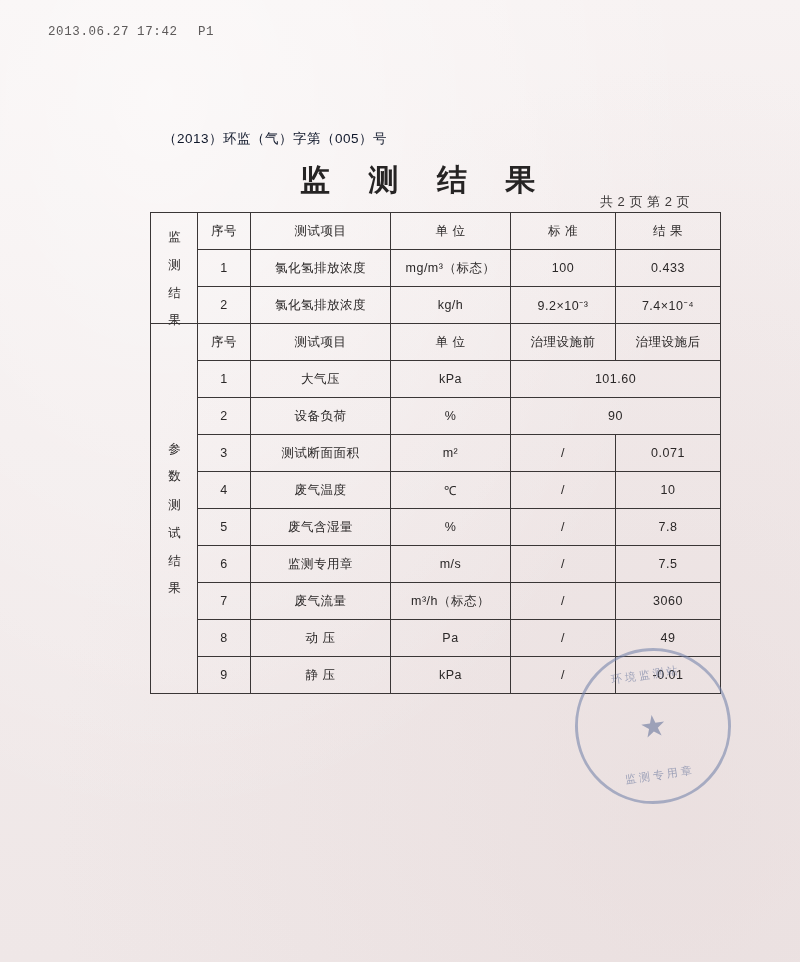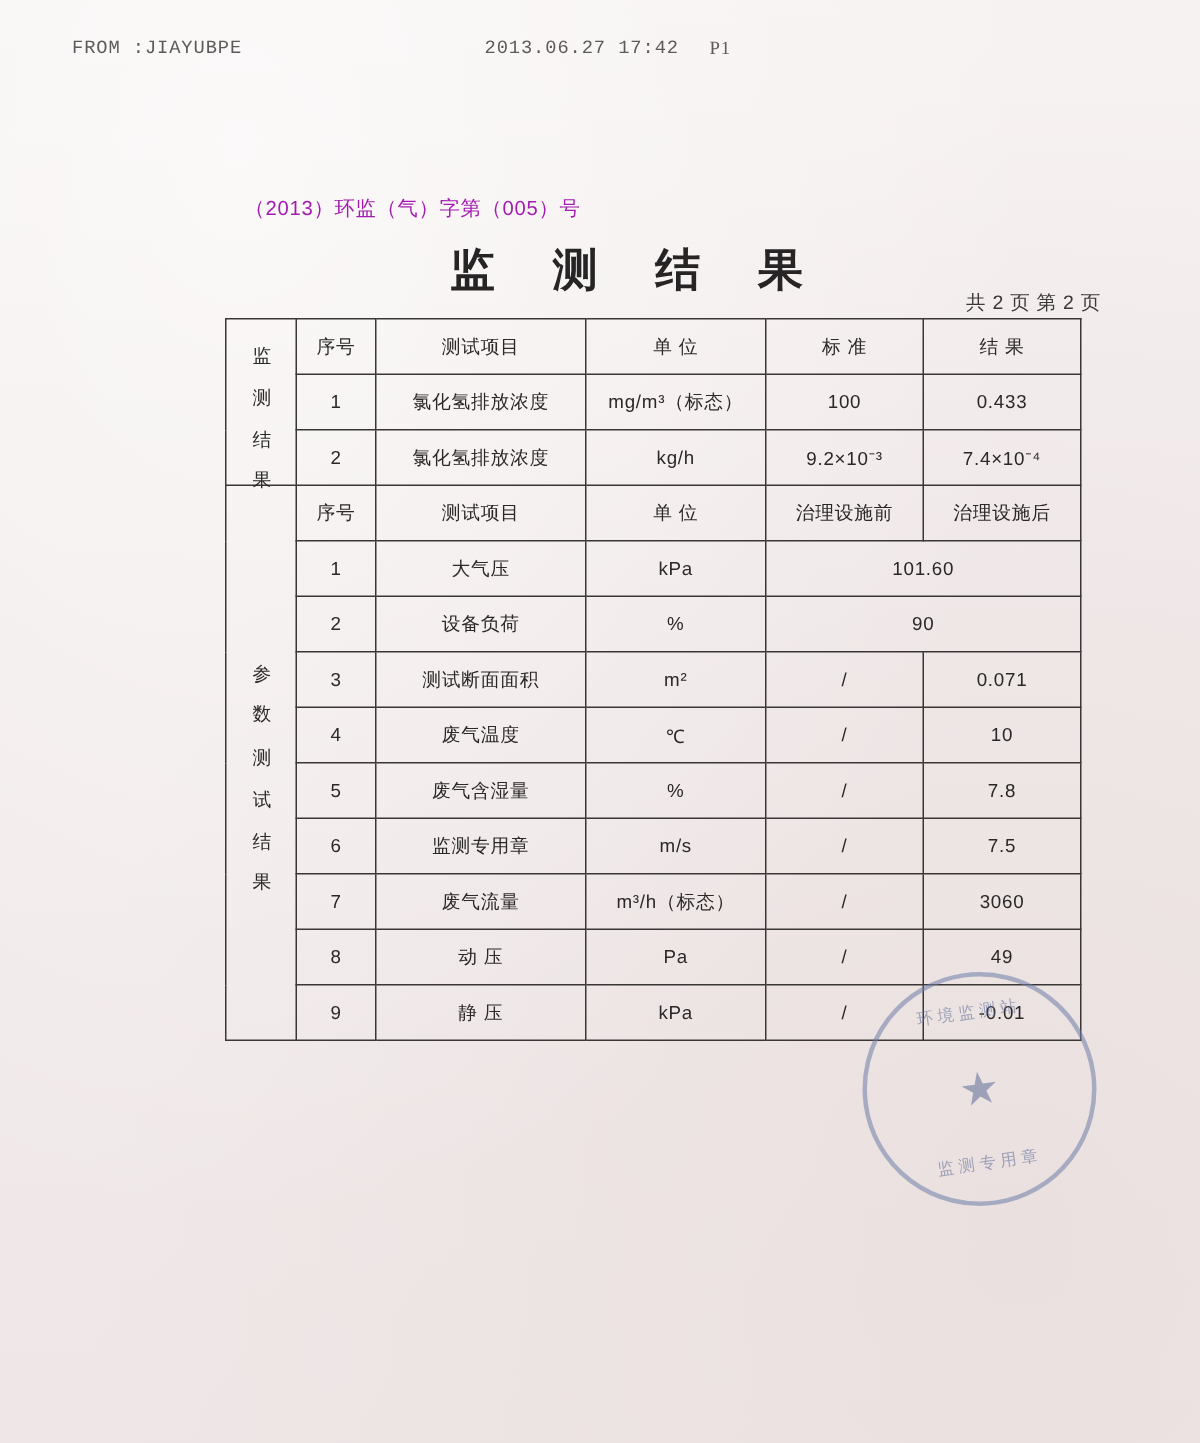--- a/index.html
+++ b/index.html
@@ -34,28 +34,28 @@
     font-family: "Liberation Mono", monospace;
     font-size: 12.5px;
     letter-spacing: 0.6px;
     color: #5d5a5a;
     display: flex;
     align-items: center;
   }
   .fax-from { width: 275px; }
   .fax-no   { width: 235px; }
   .fax-date { width: 150px; text-align: left; }
-  .fax-page { text-align: left; font-family: Liberation Serif, serif; }
+  .fax-page { text-align: left; }
 
   .doc-no {
     position: absolute;
     top: 130px;
     left: 163px;
     font-size: 13.5px;
-    color: #a21caf;
+    color: #0f172a;
     letter-spacing: 0.5px;
   }
 
   .doc-title {
     position: absolute;
     top: 160px;
     left: 300px;
     font-size: 30px;
     font-weight: bold;
     letter-spacing: 14px;
@@ -63,21 +63,20 @@
     font-family: "DejaVu Sans", sans-serif;
   }
 
   .page-count {
     position: absolute;
     top: 193px;
     left: 600px;
     font-size: 13px;
     color: #3b3838;
     letter-spacing: 0.5px;
-    margin-left: 44px;
   }
 
   
   .table-wrap {
     position: absolute;
     top: 212px;
     left: 150px;
     width: 527px;
   }
   table.rpt {
@@ -151,21 +150,20 @@
   .blur {
     filter: blur(0.25px);
   }
 </style>
 </head>
 <body>
 
 <div class="paper-tint"></div>
 
 <div class="fax-header">
-  <span class="fax-from">FROM :JIAYUBPE</span>
   <span class="fax-date">2013.06.27  17:42</span>
   <span class="fax-page">P1</span>
 </div>
 
 <div class="doc-no">（2013）环监（气）字第（005）号</div>
 <div class="doc-title">监 测 结 果</div>
 <div class="page-count">共 2 页 第 2 页</div>
 
 <div class="table-wrap">
   <table class="rpt blur">

